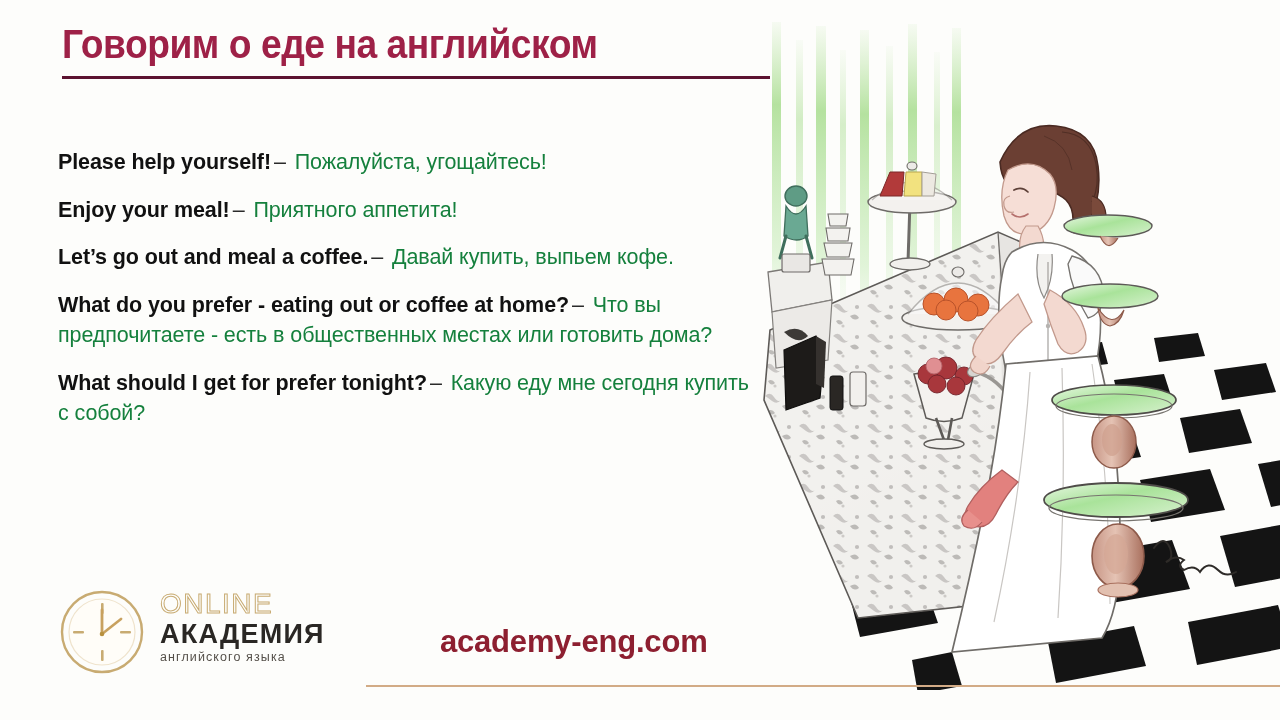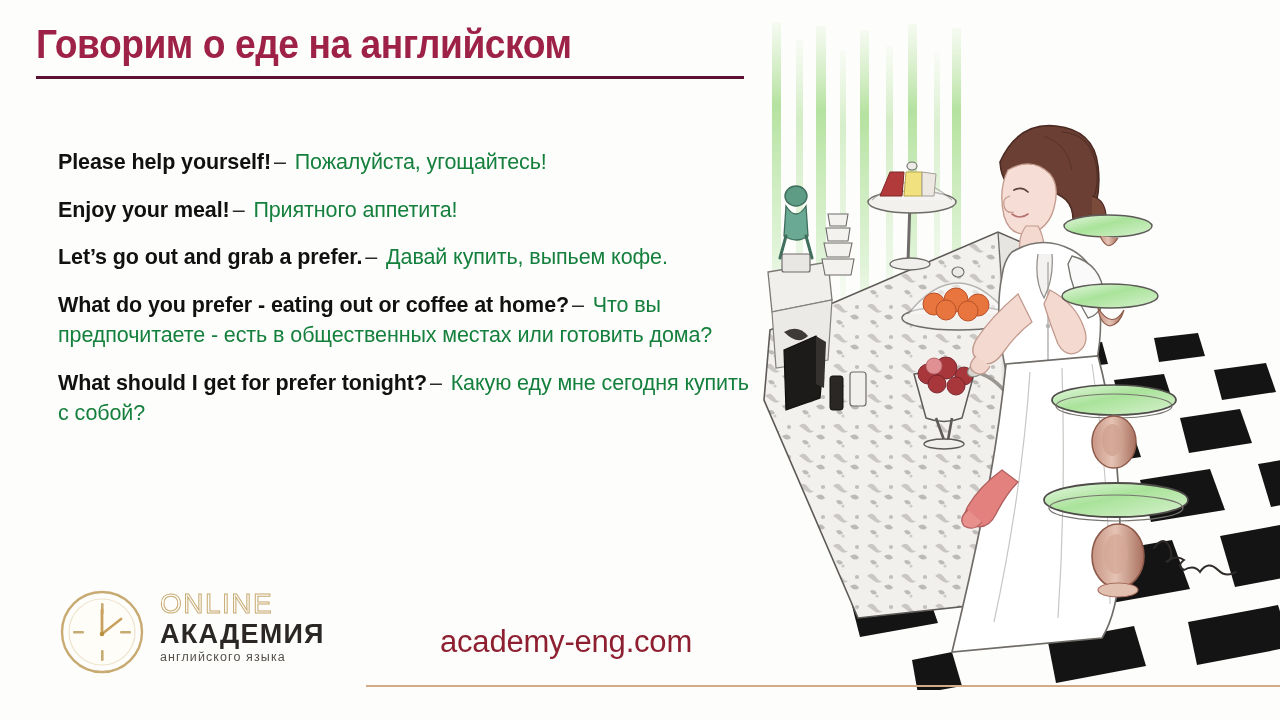--- a/index.html
+++ b/index.html
@@ -20,21 +20,21 @@
     inset: 0;
     width: 1280px;
     height: 720px;
     background: #fdfdfb;
     overflow: hidden;
   }
 
   
   .title-block {
     position: absolute;
-    left: 36px;
+    left: 62px;
     top: 22px;
     width: 712px;
   }
   .title-text {
     font-size: 40px;
     font-weight: 700;
     color: #9e2147;
     letter-spacing: -0.5px;
     line-height: 1.12;
     white-space: nowrap;
@@ -127,21 +127,21 @@
     color: #55504a;
     line-height: 1.1;
     margin-top: 3px;
   }
 
   .site-url {
     position: absolute;
     left: 440px;
     top: 624px;
     font-size: 31px;
-    font-weight: 400;
+    font-weight: 700;
     color: #8d1f30;
     letter-spacing: -0.2px;
   }
   .footer-rule {
     position: absolute;
     left: 366px;
     top: 685px;
     width: 914px;
     height: 2px;
     background: #d2ab86;
@@ -161,21 +161,21 @@
 
     <div class="phrase">
       <span class="en">Please help yourself!</span><span class="dash">–</span> <span class="ru">Пожалуйста, угощайтесь!</span>
     </div>
 
     <div class="phrase">
       <span class="en">Enjoy your meal!</span><span class="dash">–</span> <span class="ru">Приятного аппетита!</span>
     </div>
 
     <div class="phrase">
-      <span class="en">Let’s go out and grab a prefer.</span><span class="dash">–</span> <span class="ru">Давай купить, выпьем кофе.</span>
+      <span class="en">Let’s go out and meal a coffee.</span><span class="dash">–</span> <span class="ru">Давай купить, выпьем кофе.</span>
     </div>
 
     <div class="phrase">
       <span class="en">What do you prefer - eating out or coffee at home?</span><span class="dash">–</span> <span class="ru">Что вы предпочитаете - есть в общественных местах или готовить дома?</span>
     </div>
 
     <div class="phrase">
       <span class="en">What should I get for prefer tonight?</span><span class="dash">–</span> <span class="ru">Какую еду мне сегодня купить с собой?</span>
     </div>
 

